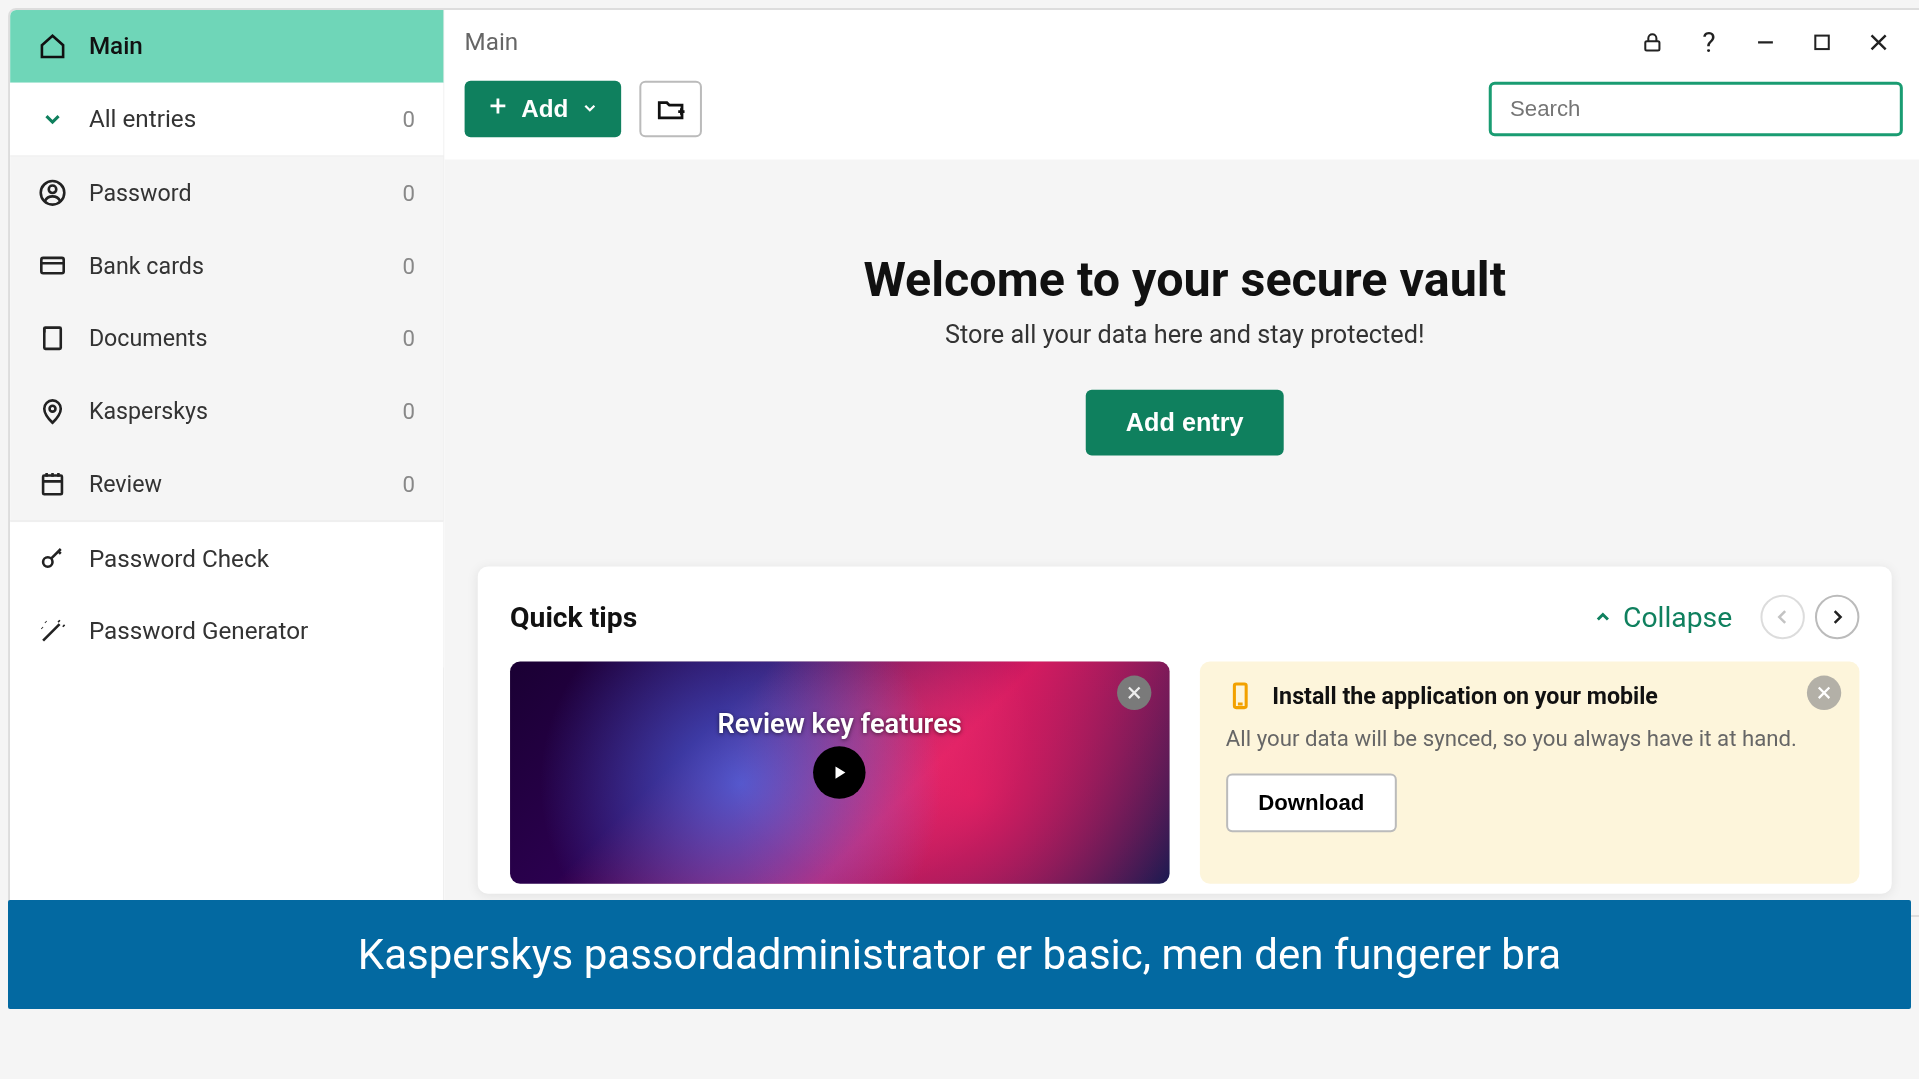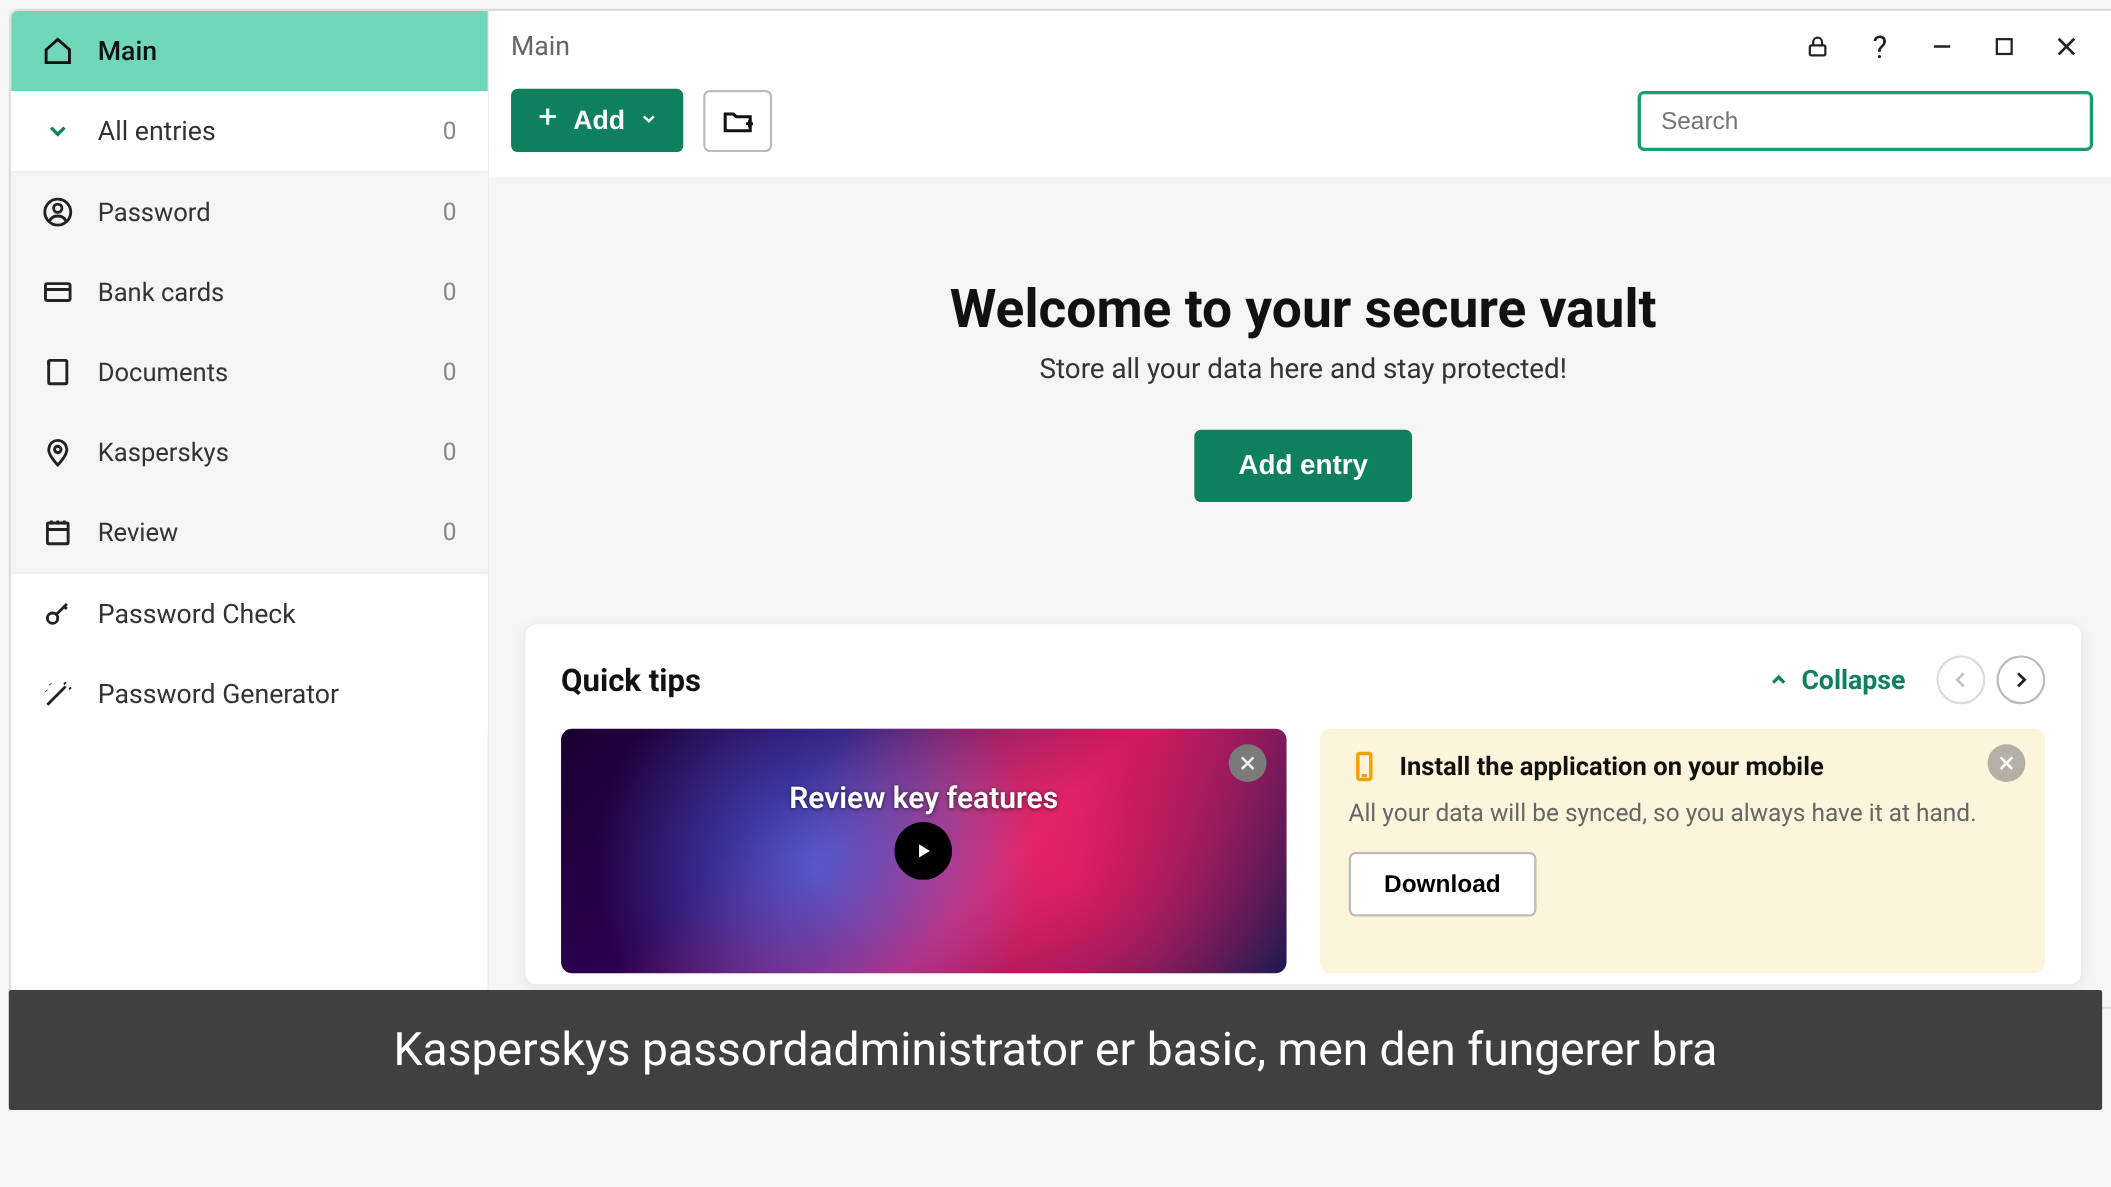--- a/index.html
+++ b/index.html
@@ -190,22 +190,22 @@
     margin-bottom: 22px;
   }
   .tips-title {
     font-size: 28px;
     font-weight: 700;
     color: #111;
   }
   .collapse-link {
     margin-left: auto;
     color: #0f805e;
-    font-size: 24px;
-    font-weight: 700;
+    font-size: 28px;
+    font-weight: 400;
     display: flex;
     align-items: center;
     gap: 10px;
     cursor: pointer;
     margin-right: 18px;
   }
   .nav-circ {
     width: 44px; height: 44px;
     border: 2px solid #bbb;
     border-radius: 50%;
@@ -288,21 +288,21 @@
     padding: 14px 30px;
     font-size: 22px;
     font-weight: 600;
     cursor: pointer;
   }
 
   .caption-bar {
     position: absolute;
     left: 8px; right: 8px;
     top: 900px;
-    background: #404040;
+    background: #0369a1;
     color: #fff;
     font-size: 42px;
     padding: 30px 30px;
     text-align: center;
     border-radius: 2px;
   }
 </style>
 </head>
 <body>
 

